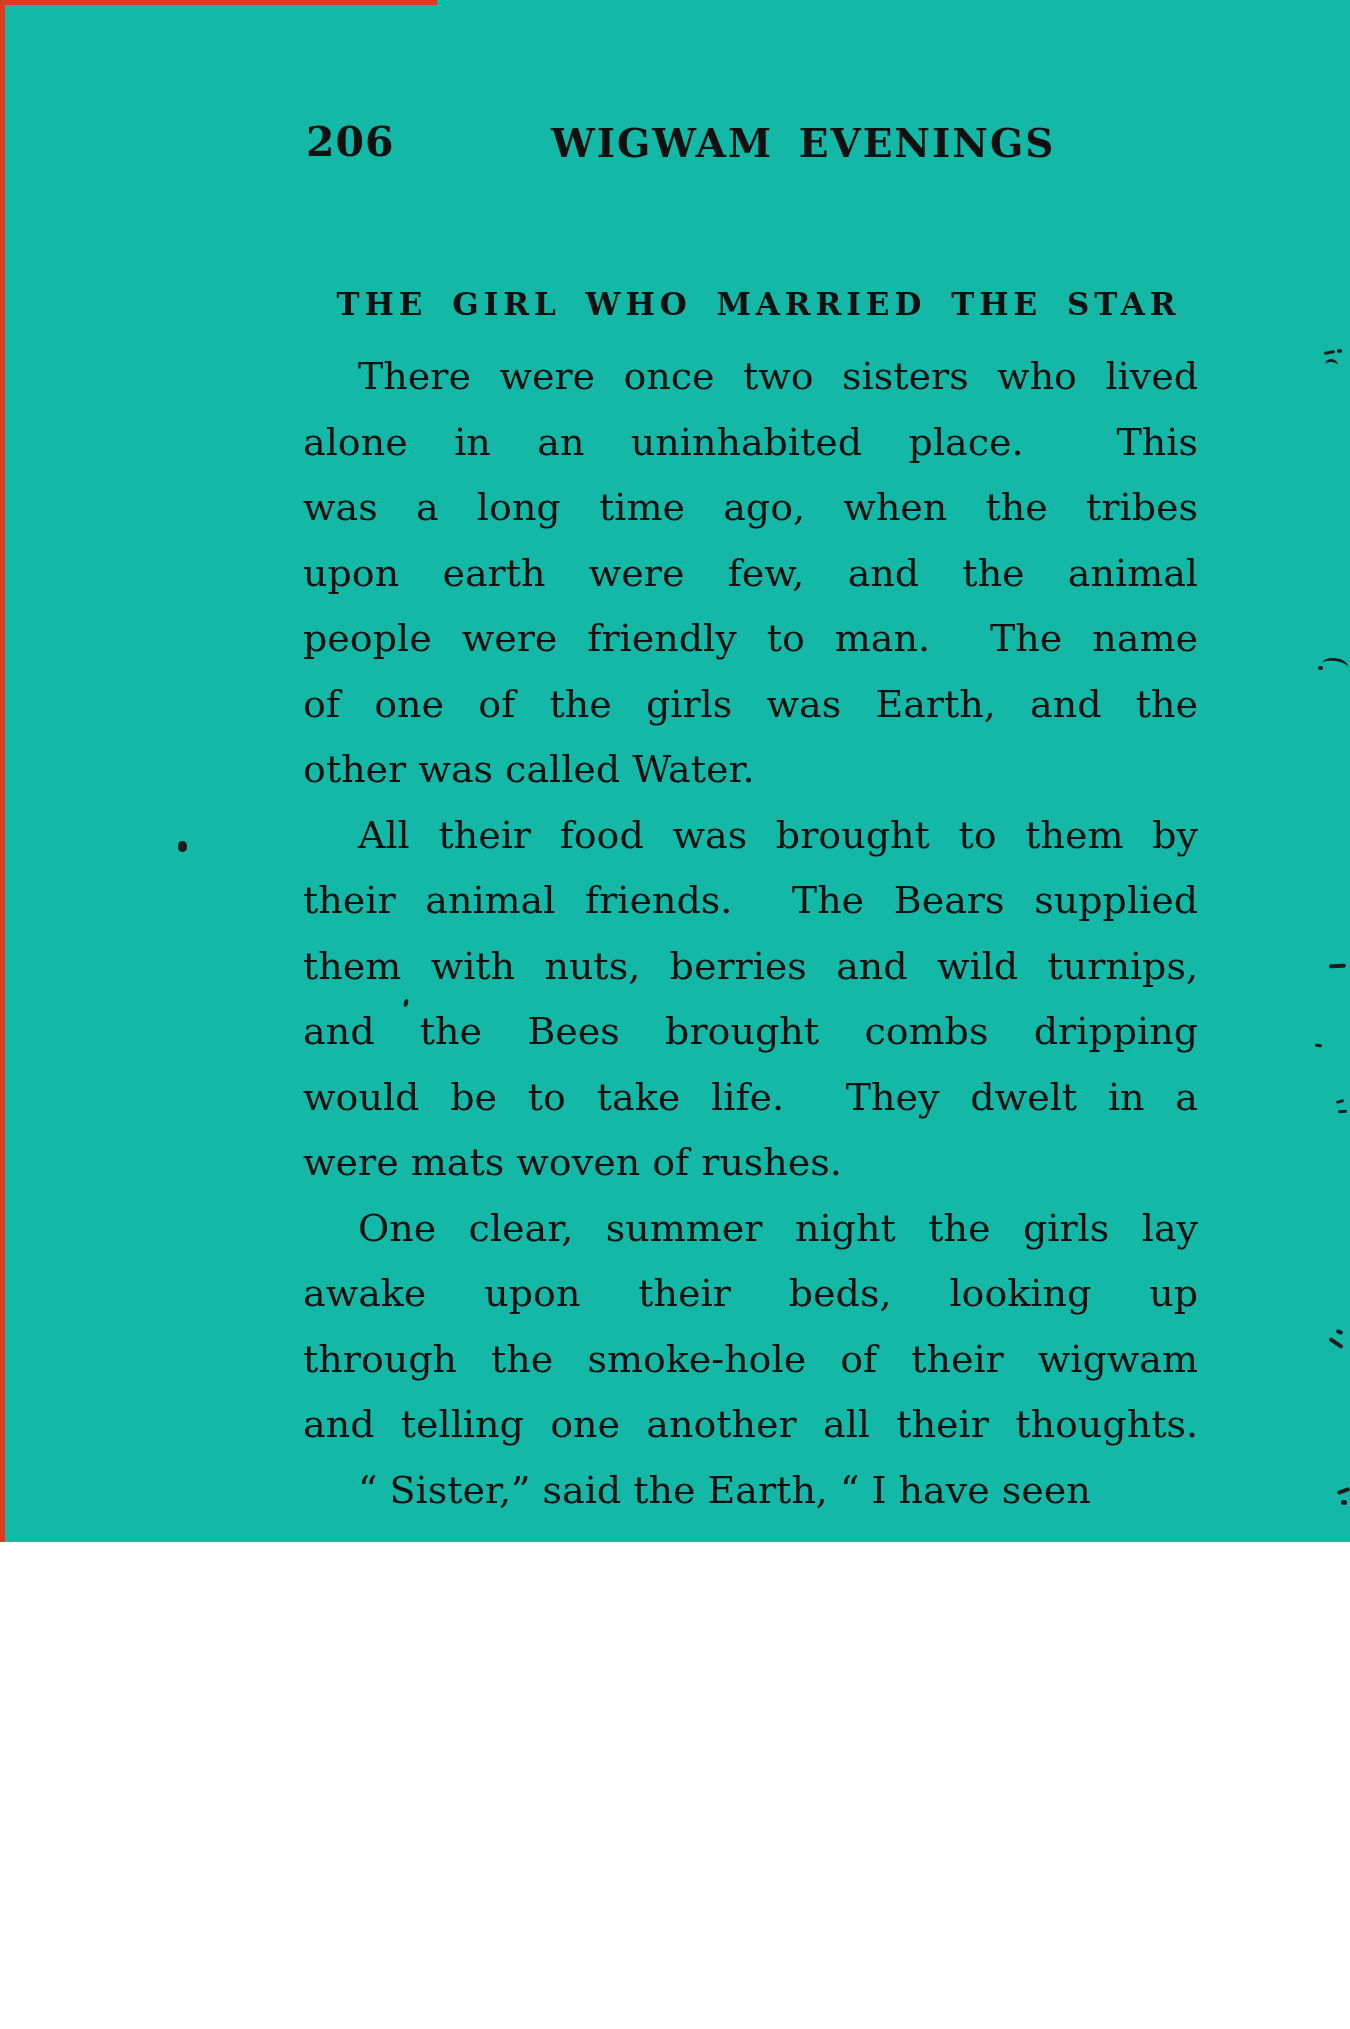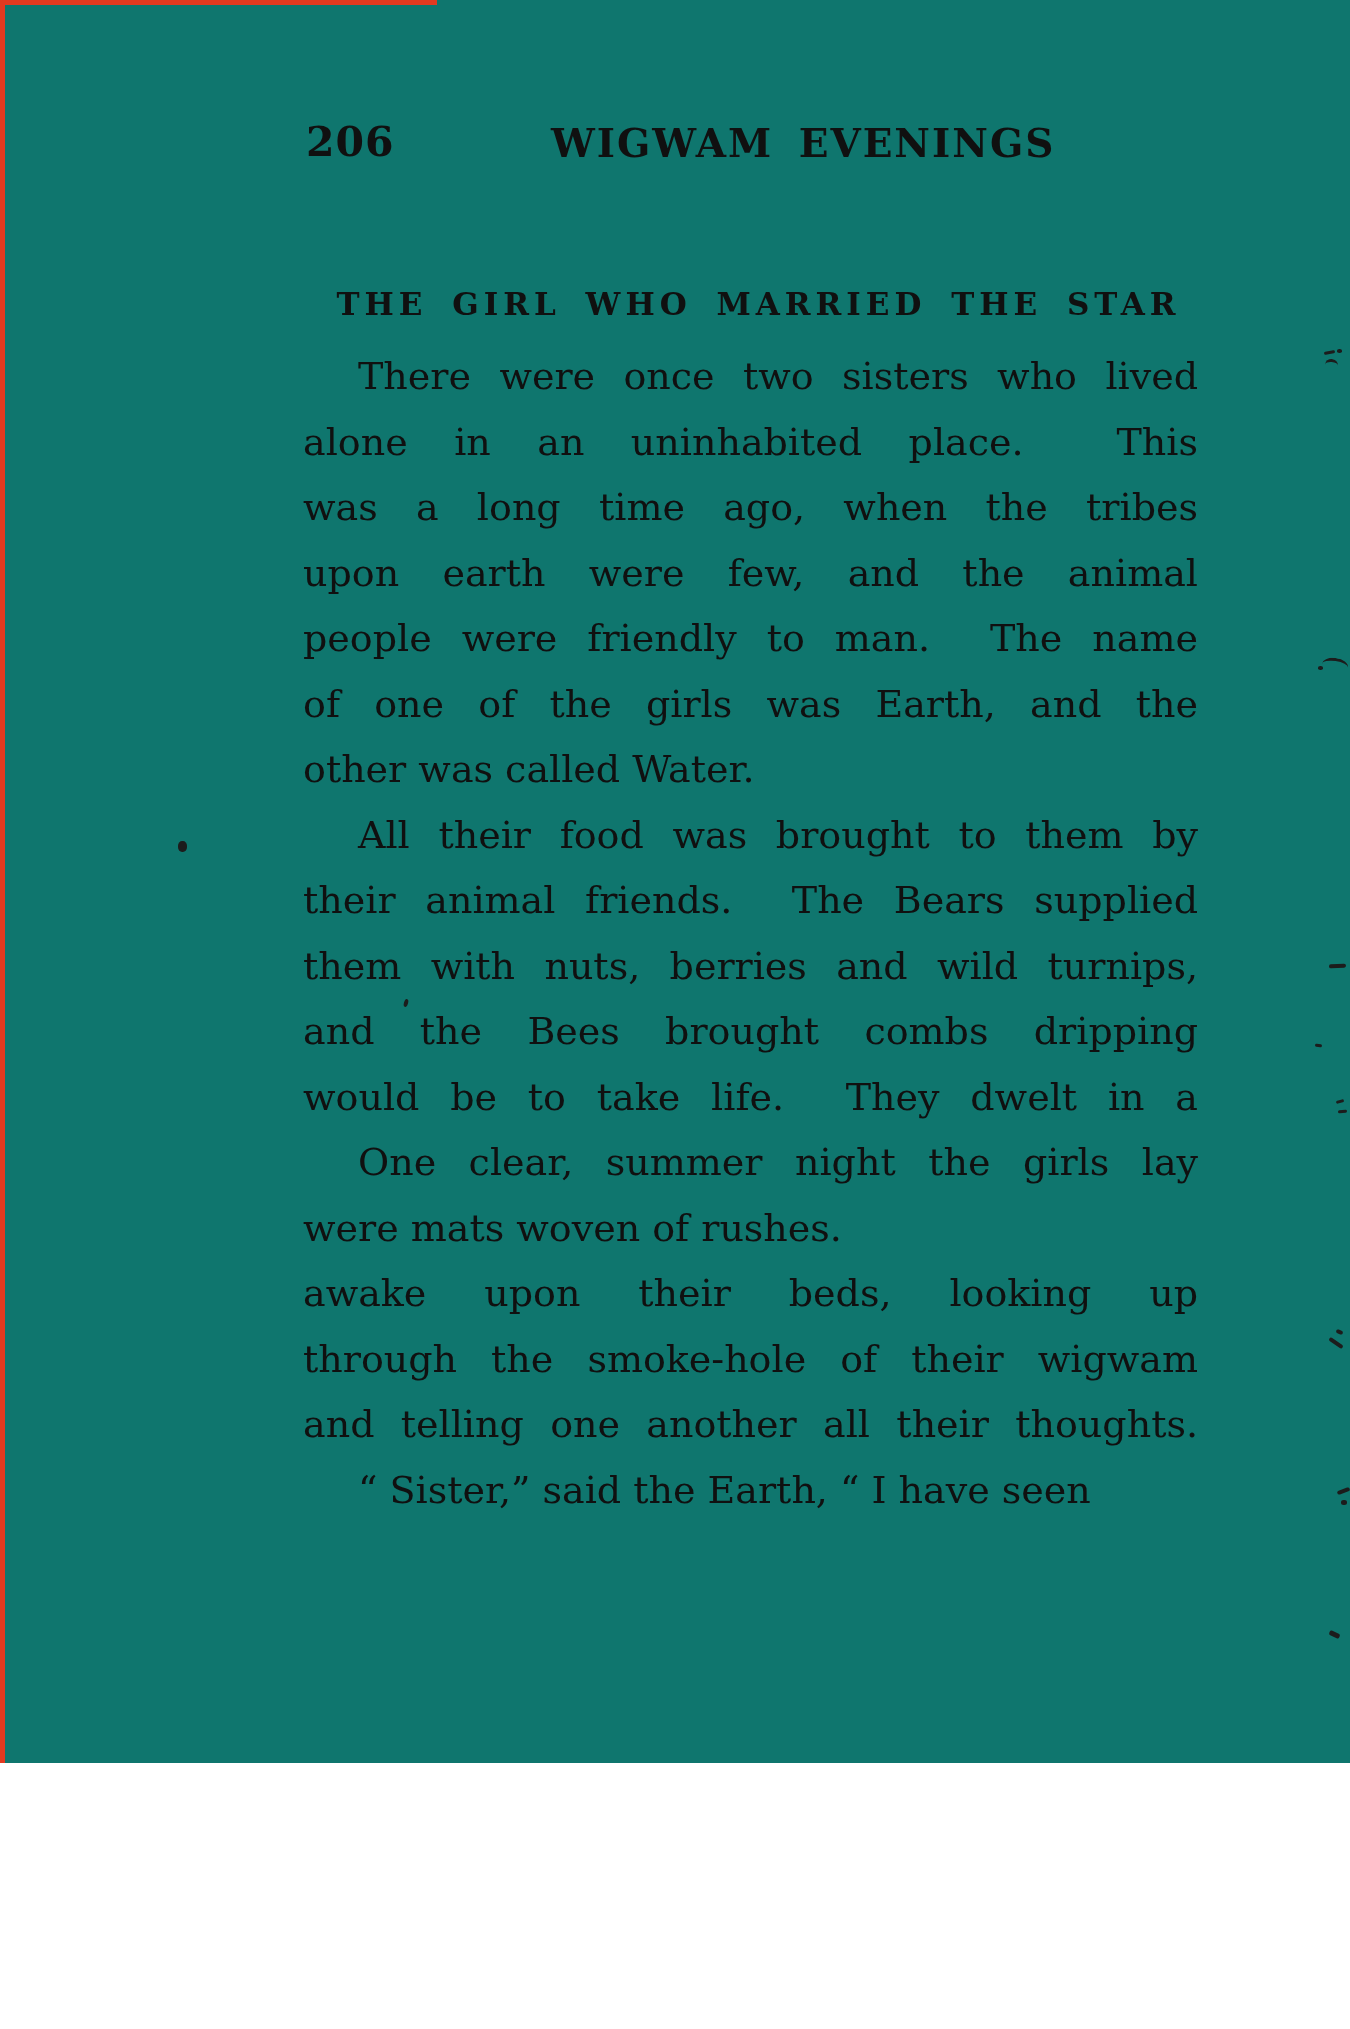--- a/index.html
+++ b/index.html
@@ -1,20 +1,20 @@
 <!DOCTYPE html>
 <html><head>
 <meta charset="utf-8">
 <style>
   html,body { margin:0; padding:0; background:#ffffff; }
   .page {
     position: relative;
     width: 1350px;
-    height: 1763px;
-    background: #0f766e;
+    height: 1542px;
+    background: #14b8a6;
     overflow: hidden;
     font-family: "DejaVu Serif", "Liberation Serif", serif;
     color: #101010;
   }
   
   .edge-left {
     position:absolute; left:0; top:0; width:5px; height:2029px;
     background:#e23a20;
   }
   .edge-top {
@@ -81,22 +81,22 @@
       <div class="line j">was a long time ago, when the tribes</div>
       <div class="line j">upon earth were few, and the animal</div>
       <div class="line j">people were friendly to man.&nbsp; The name</div>
       <div class="line j">of one of the girls was Earth, and the</div>
       <div class="line">other was called Water.</div>
       <div class="line j ind">All their food was brought to them by</div>
       <div class="line j">their animal friends.&nbsp; The Bears supplied</div>
       <div class="line j">them with nuts, berries and wild turnips,</div>
       <div class="line j">and the Bees brought combs dripping</div>
       <div class="line j">would be to take life.&nbsp; They dwelt in a</div>
+      <div class="line">were mats woven of rushes.</div>
       <div class="line j ind">One clear, summer night the girls lay</div>
-      <div class="line">were mats woven of rushes.</div>
       <div class="line j">awake upon their beds, looking up</div>
       <div class="line j">through the smoke-hole of their wigwam</div>
       <div class="line j">and telling one another all their thoughts.</div>
       <div class="line ind">“ Sister,” said the Earth, “ I have seen</div>
     </div>
 
   <div id="marks-layer">
       <div class="mark dash" style="left: 1324px; top: 351px; width: 11px; height: 3px; transform: rotate(-10deg);"></div>
       <div class="mark dot" style="left: 1337px; top: 349px; width: 5px; height: 4px;"></div>
       <div class="mark curve" style="left: 1325px; top: 359px; width: 13px; height: 9px; transform: rotate(5deg);"></div>

